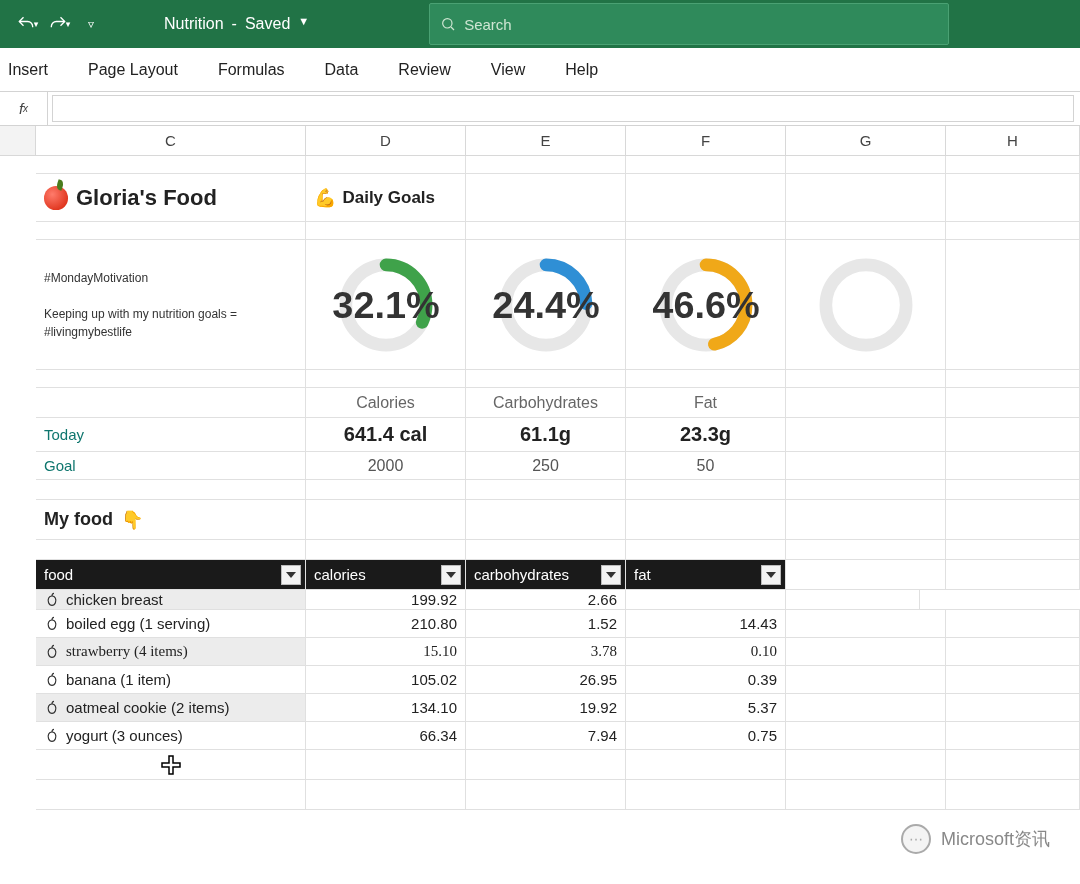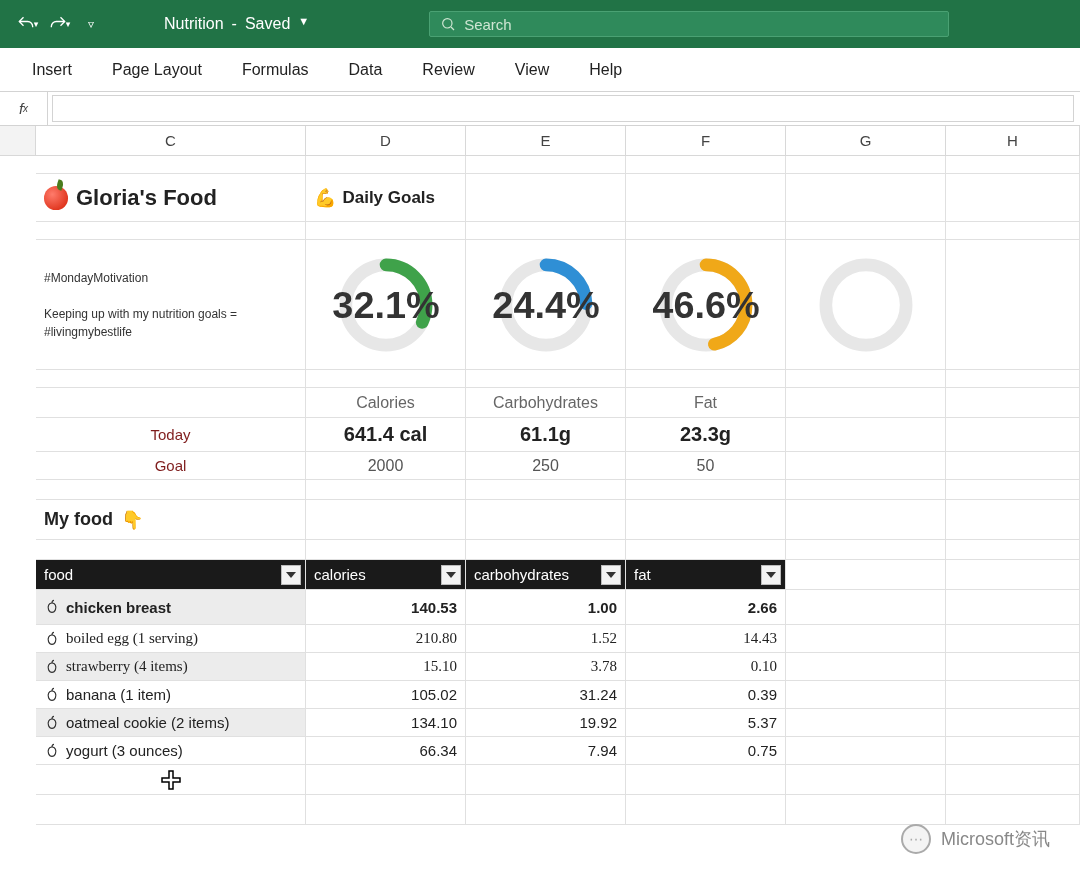--- a/index.html
+++ b/index.html
@@ -5,26 +5,26 @@
   * { box-sizing: border-box; margin: 0; padding: 0; }
   body { font-family: "Segoe UI", Arial, sans-serif; font-size: 14px; color: #222; background: #fff; width: 1080px; overflow: hidden; }
   
   .titlebar { background: #217346; height: 48px; display: flex; align-items: center; color: #fff; }
   .qat { display: flex; align-items: center; padding-left: 14px; gap: 6px; }
   .qat-btn { width: 26px; height: 26px; display: flex; align-items: center; justify-content: center; cursor: pointer; }
   .qat svg { fill: none; stroke: #fff; stroke-width: 1.6; }
   .doc-title { margin-left: 60px; font-size: 16px; display: flex; align-items: flex-start; gap: 8px; }
   .doc-title .caret { font-size: 11px; }
   .search-wrap { margin-left: 120px; }
-  .search { background: #2f8a5b; border: 1px solid #4aa173; width: 520px; height: 26px; display: flex; align-items: center; padding: 0 10px; border-radius: 2px; }
+  .search { background: #2f8a5b; border: 1px solid #4aa173; width: 520px; height: 42px; display: flex; align-items: center; padding: 0 10px; border-radius: 2px; }
   .search input { background: transparent; border: none; outline: none; color: #d6ead9; font-size: 15px; margin-left: 8px; flex: 1; }
   .search input::placeholder { color: #cfe6d3; }
   .search svg { stroke: #cfe6d3; fill: none; stroke-width: 1.8; }
   
-  .ribbon { height: 44px; border-bottom: 1px solid #d3d3d3; display: flex; align-items: center; padding-left: 32px; gap: 40px; background: #fff; }
+  .ribbon { height: 44px; border-bottom: 1px solid #d3d3d3; display: flex; align-items: center; padding-left: 8px; gap: 40px; background: #fff; }
   .ribbon .tab { font-size: 16px; color: #222; cursor: pointer; }
   
   .formula-bar { height: 34px; border-bottom: 1px solid #d3d3d3; display: flex; align-items: stretch; }
   .fx { width: 48px; border-right: 1px solid #d3d3d3; display: flex; align-items: center; justify-content: center; font-style: italic; font-size: 15px; color: #444; }
   .formula-input { flex: 1; border: 1px solid #d3d3d3; margin: 3px 6px 3px 4px; }
   
   .col-headers { display: flex; height: 30px; font-size: 15px; color: #444; }
   .rowhead-spacer { width: 36px; border-right: 1px solid #d8d8d8; border-bottom: 1px solid #d8d8d8; background: #f3f3f3; }
   .colh { text-align: center; border-right: 1px solid #d8d8d8; border-bottom: 1px solid #d8d8d8; display:flex; align-items:center; justify-content:center; }
   .grid { display: flex; }
@@ -44,21 +44,21 @@
   .flex-icon { color:#d79a2b; font-size:18px; }
   .note-text { font-size: 12px; color:#333; line-height:1.5; }
   .donut-wrap { width:100%; height:100%; display:flex; align-items:center; justify-content:center; }
   .donut { width: 106px; height: 106px; }
   .donut .track { stroke:#e7e7e7; }
   .donut .arc { fill:none; stroke-linecap: round; }
   .donut text { font-size:15px; font-weight:600; fill:#333; text-anchor:middle; dominant-baseline:middle; }
   .metric-label { color:#666; font-size:16px; }
   .metric-today { font-size:20px; font-weight:700; color:#222; }
   .metric-goal { font-size:16px; color:#555; }
-  .row-label { font-size:15px; color:#7f1d1d; text-align:center; width:100%; }
+  .row-label { font-size:15px; color:#0f766e; text-align:left; width:100%; }
   .myfood-title { font-size:18px; font-weight:700; display:flex; align-items:center; gap:8px; }
   .point-icon { color:#e2a820; font-size:18px; }
   
   .thead-row .cell { background:#1a1a1a; color:#fff; font-size:15px; font-weight:400; justify-content:space-between; padding-right:4px; }
   .filter-btn { width:20px; height:20px; background:#f3f3f3; border:1px solid #bbb; display:flex; align-items:center; justify-content:center; cursor:pointer; }
   .filter-btn::after { content:""; width:0; height:0; border-left:5px solid transparent; border-right:5px solid transparent; border-top:6px solid #333; }
   .tdata-row .cell { font-size:15px; }
   .tdata-row.alt .cell.wC { background:#ececec; }
   .food-icon { margin-right:6px; }
   .plus-svg { stroke:#000; stroke-width:3; fill:#fff; }
@@ -317,41 +317,38 @@
         </div>
       <div class="cell wF">
           <span>fat</span>
           <span class="filter-btn"></span>
         </div>
       <div class="cell wG" style="background:#fff;"></div>
         <div class="cell wH" style="background:#fff;"></div>
     </div>
 
     <div id="data-rows">
-        <div class="row tdata-row alt" style="height: 35px; font-weight: bold;">
+        <div class="row tdata-row alt" style="height: 20px;">
           <div class="cell wC">
             <svg class="food-icon" width="16" height="16" viewBox="0 0 24 24" fill="none" stroke="#333" stroke-width="1.8">
               <path d="M12 6c-2 0-4 1-5 3-2 4 0 11 5 11s7-7 5-11c-1-2-3-3-5-3z"></path>
               <path d="M12 6c0-2 1-4 3-4"></path>
             </svg>
             <span>chicken breast</span>
           </div>
           <div class="cell wD right">
-            <span>140.53</span>
-          </div>
-          <div class="cell wE right">
-            <span>1.00</span>
+            <span>199.92</span>
           </div>
           <div class="cell wF right">
             <span>2.66</span>
           </div>
           <div class="cell wG"></div>
           <div class="cell wH"></div>
         </div>
-        <div class="row tdata-row" style="height: 28px; font-family: Liberation Serif, serif;">
+        <div class="row tdata-row" style="height: 28px;">
           <div class="cell wC">
             <svg class="food-icon" width="16" height="16" viewBox="0 0 24 24" fill="none" stroke="#333" stroke-width="1.8">
               <path d="M12 6c-2 0-4 1-5 3-2 4 0 11 5 11s7-7 5-11c-1-2-3-3-5-3z"></path>
               <path d="M12 6c0-2 1-4 3-4"></path>
             </svg>
             <span>boiled egg (1 serving)</span>
           </div>
           <div class="cell wD right">
             <span>210.80</span>
           </div>
@@ -389,21 +386,21 @@
             <svg class="food-icon" width="16" height="16" viewBox="0 0 24 24" fill="none" stroke="#333" stroke-width="1.8">
               <path d="M12 6c-2 0-4 1-5 3-2 4 0 11 5 11s7-7 5-11c-1-2-3-3-5-3z"></path>
               <path d="M12 6c0-2 1-4 3-4"></path>
             </svg>
             <span>banana (1 item)</span>
           </div>
           <div class="cell wD right">
             <span>105.02</span>
           </div>
           <div class="cell wE right">
-            <span>31.24</span>
+            <span>26.95</span>
           </div>
           <div class="cell wF right">
             <span>0.39</span>
           </div>
           <div class="cell wG"></div>
           <div class="cell wH"></div>
         </div>
         <div class="row tdata-row alt" style="height: 28px;">
           <div class="cell wC">
             <svg class="food-icon" width="16" height="16" viewBox="0 0 24 24" fill="none" stroke="#333" stroke-width="1.8">

